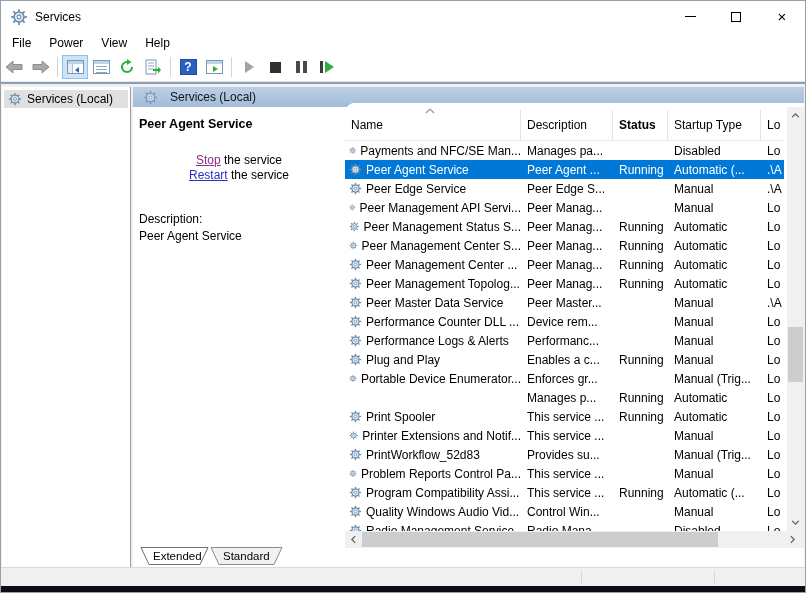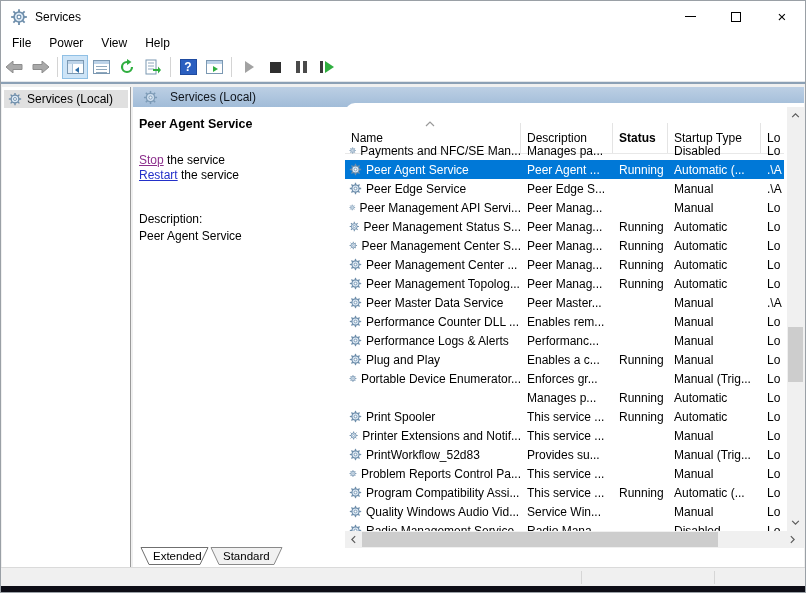--- a/index.html
+++ b/index.html
@@ -47,28 +47,28 @@
   .left-pane{position:absolute;left:1px;top:3px;width:129px;bottom:0;background:#fff;border-right:1px solid #9a9a9a;}
   .tree-item{margin:3px 2px 0 2px;display:flex;align-items:center;gap:5px;background:#e0e0e0;padding:2px 4px;font-size:12px;color:#000;}
   .view-area{position:absolute;left:132px;top:3px;right:1px;bottom:0;background:#fff;}
   .band{position:absolute;left:0;top:0;width:100%;height:20px;background:linear-gradient(#bccfe4,#a1bcd8);display:flex;align-items:center;}
   .band .gear-wrap{margin-left:10px;}
   .band .band-label{margin-left:12px;font-size:12px;color:#10151c;}
 
   
   .info-pane{position:absolute;left:0;top:20px;width:212px;bottom:0;background:#fff;padding:10px 6px 0 6px;font-size:12px;color:#000;}
   .info-title{font-weight:bold;font-size:12.5px;margin-bottom:22px;}
-  .info-links{line-height:15px;}
+  .info-links{line-height:15px;text-align:center;}
   .lnk-stop{color:#8b2f8b;text-decoration:underline;}
   .lnk-restart{color:#2330c9;text-decoration:underline;}
   .info-desc{margin-top:28px;line-height:17px;}
 
   
   .list-card{position:absolute;left:212px;top:16px;right:0;height:445px;background:#fff;border-top-left-radius:10px;overflow:hidden;}
-  .lv-header{position:absolute;left:0;top:13px;width:439px;height:38px;background:#fff;border-bottom:1px solid #e8e8e8;font-size:12px;color:#000;}
+  .lv-header{position:absolute;left:0;top:0;width:439px;height:38px;background:#fff;border-bottom:1px solid #e8e8e8;font-size:12px;color:#000;}
   .lv-header .col{position:absolute;bottom:0;height:30px;display:flex;align-items:center;padding-left:6px;border-right:1px solid #e4e4e4;}
   .sort-arrow{position:absolute;left:80px;top:5px;}
   .rows{position:absolute;left:0;top:38px;width:439px;height:390px;overflow:hidden;text-align:center;}
   .svc-row{position:relative;width:439px;height:19px;font-size:12px;color:#000;}
   .svc-row .cell{position:absolute;top:0;height:19px;display:flex;align-items:center;padding-left:6px;white-space:nowrap;overflow:hidden;}
   .c-name{left:0;width:176px;}
   .c-desc{left:176px;width:92px;}
   .c-status{left:268px;width:55px;}
   .c-startup{left:323px;width:93px;}
   .c-logon{left:416px;width:23px;}
@@ -373,21 +373,21 @@
     <span class="cell c-startup txt-startup">Manual</span>
     <span class="cell c-logon txt-logon">.\A</span>
   </div>
             <div class="svc-row">
     <span class="cell c-name">
       <svg class="gear-svg" width="13" height="13" viewBox="0 0 16 16">
                   <use href="#gear-sym"></use>
                 </svg>
       <span class="txt">Performance Counter DLL ...</span>
     </span>
-    <span class="cell c-desc txt-desc">Enables rem...</span>
+    <span class="cell c-desc txt-desc">Device rem...</span>
     <span class="cell c-status txt-status"></span>
     <span class="cell c-startup txt-startup">Manual</span>
     <span class="cell c-logon txt-logon">Lo</span>
   </div>
             <div class="svc-row">
     <span class="cell c-name">
       <svg class="gear-svg" width="13" height="13" viewBox="0 0 16 16">
                   <use href="#gear-sym"></use>
                 </svg>
       <span class="txt">Performance Logs &amp; Alerts</span>
@@ -487,21 +487,21 @@
     <span class="cell c-startup txt-startup">Automatic (...</span>
     <span class="cell c-logon txt-logon">Lo</span>
   </div>
             <div class="svc-row">
     <span class="cell c-name">
       <svg class="gear-svg" width="13" height="13" viewBox="0 0 16 16">
                   <use href="#gear-sym"></use>
                 </svg>
       <span class="txt">Quality Windows Audio Vid...</span>
     </span>
-    <span class="cell c-desc txt-desc">Service Win...</span>
+    <span class="cell c-desc txt-desc">Control Win...</span>
     <span class="cell c-status txt-status"></span>
     <span class="cell c-startup txt-startup">Manual</span>
     <span class="cell c-logon txt-logon">Lo</span>
   </div>
             <div class="svc-row">
     <span class="cell c-name">
       <svg class="gear-svg" width="13" height="13" viewBox="0 0 16 16">
                   <use href="#gear-sym"></use>
                 </svg>
       <span class="txt">Radio Management Service</span>

